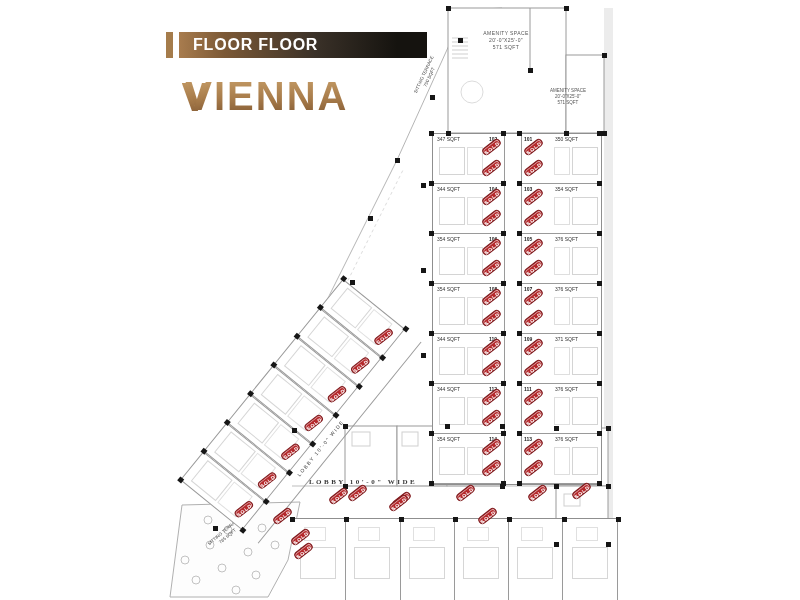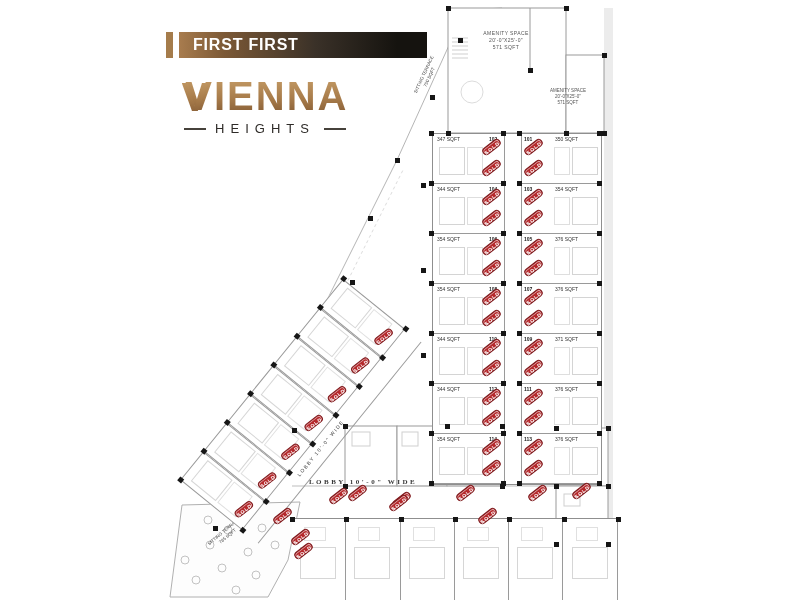--- a/index.html
+++ b/index.html
@@ -70,30 +70,25 @@
           letter-spacing:2.5px;color:#3a3a3a;}
   .graystrip{position:absolute;left:604px;top:8px;width:9px;height:592px;background:#ececec;}
 </style>
 </head>
 <body>
 
 <div class="page">
 
   <div class="banner-accent"></div>
   <div class="banner">
-    <span>FIRST FIRST</span>
+    <span>FLOOR FLOOR</span>
   </div>
   <div class="logo">
     <div class="logo-name-row">
       <span class="logo-mono">V</span><span class="logo-name">VIENNA</span>
-    </div>
-    <div class="logo-sub-row">
-      <span class="logo-dash"></span>
-      <span class="logo-sub">HEIGHTS</span>
-      <span class="logo-dash"></span>
     </div>
   </div>
 
   <div class="plan" id="plan">
     <div class="graystrip"></div>
 
     <svg class="plan-svg" width="800" height="600">
 
       <polyline points="213,528 397,160 465,10 502,8" fill="none" stroke="#b5b5b5" stroke-width="1"></polyline>
       <polyline points="222,533 404,168" fill="none" stroke="#dcdcdc" stroke-width="1" stroke-dasharray="3,3"></polyline>

